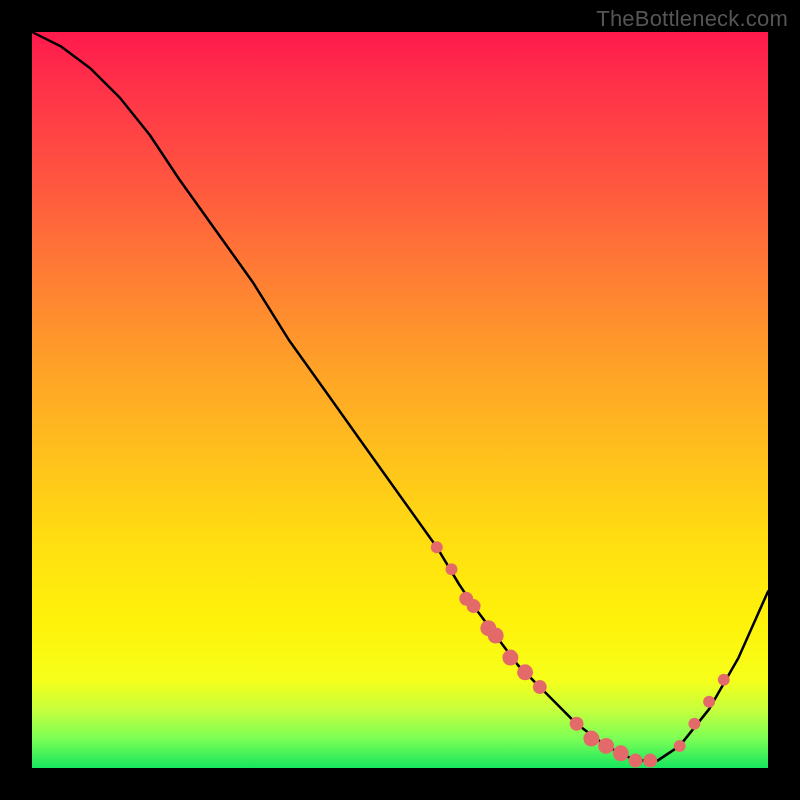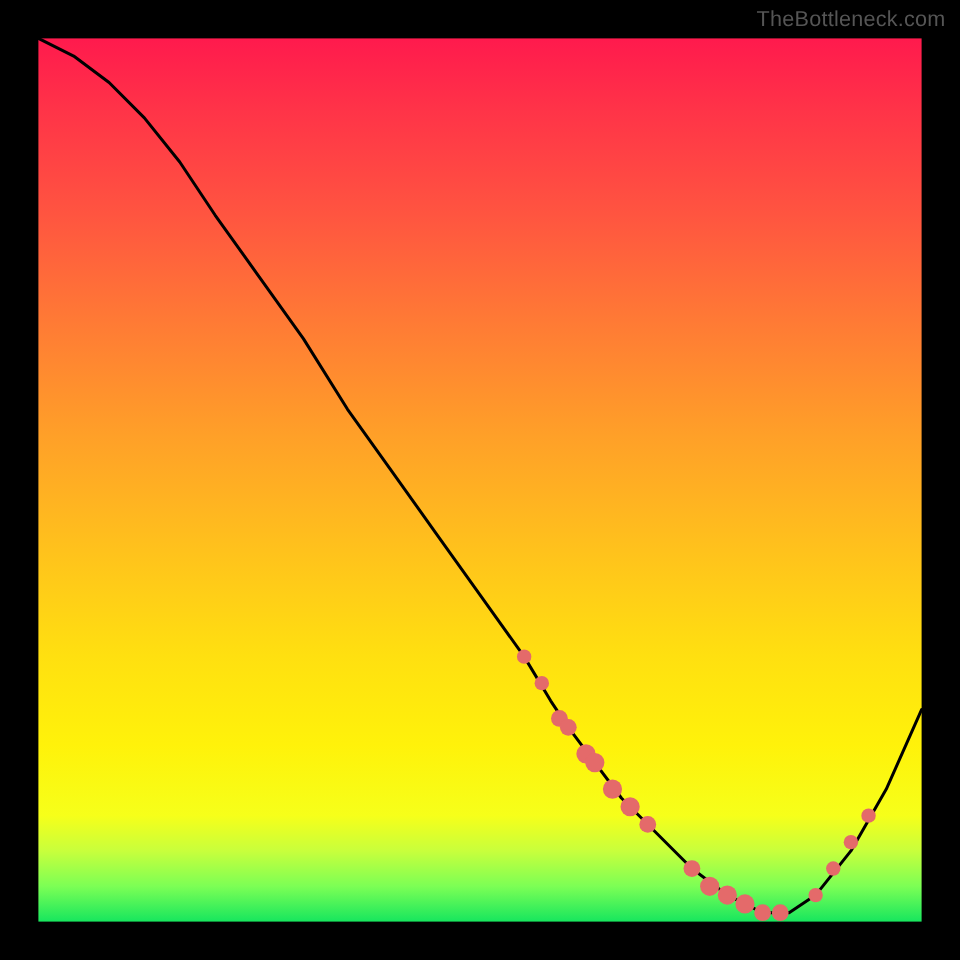--- a/index.html
+++ b/index.html
@@ -38,21 +38,21 @@
       #c8ff3c 92%,
       #7cff55 96%,
       #17e65e 100%
     );
   }
   .watermark {
     position: absolute;
     top: 6px;
     right: 12px;
     color: #555555;
-    font-size: 18px;
+    font-size: 22px;
     font-weight: 500;
     letter-spacing: 0.2px;
   }
   svg.curve-layer {
     position: absolute;
     left: 0;
     top: 0;
     width: 736px;
     height: 736px;
     overflow: visible;

